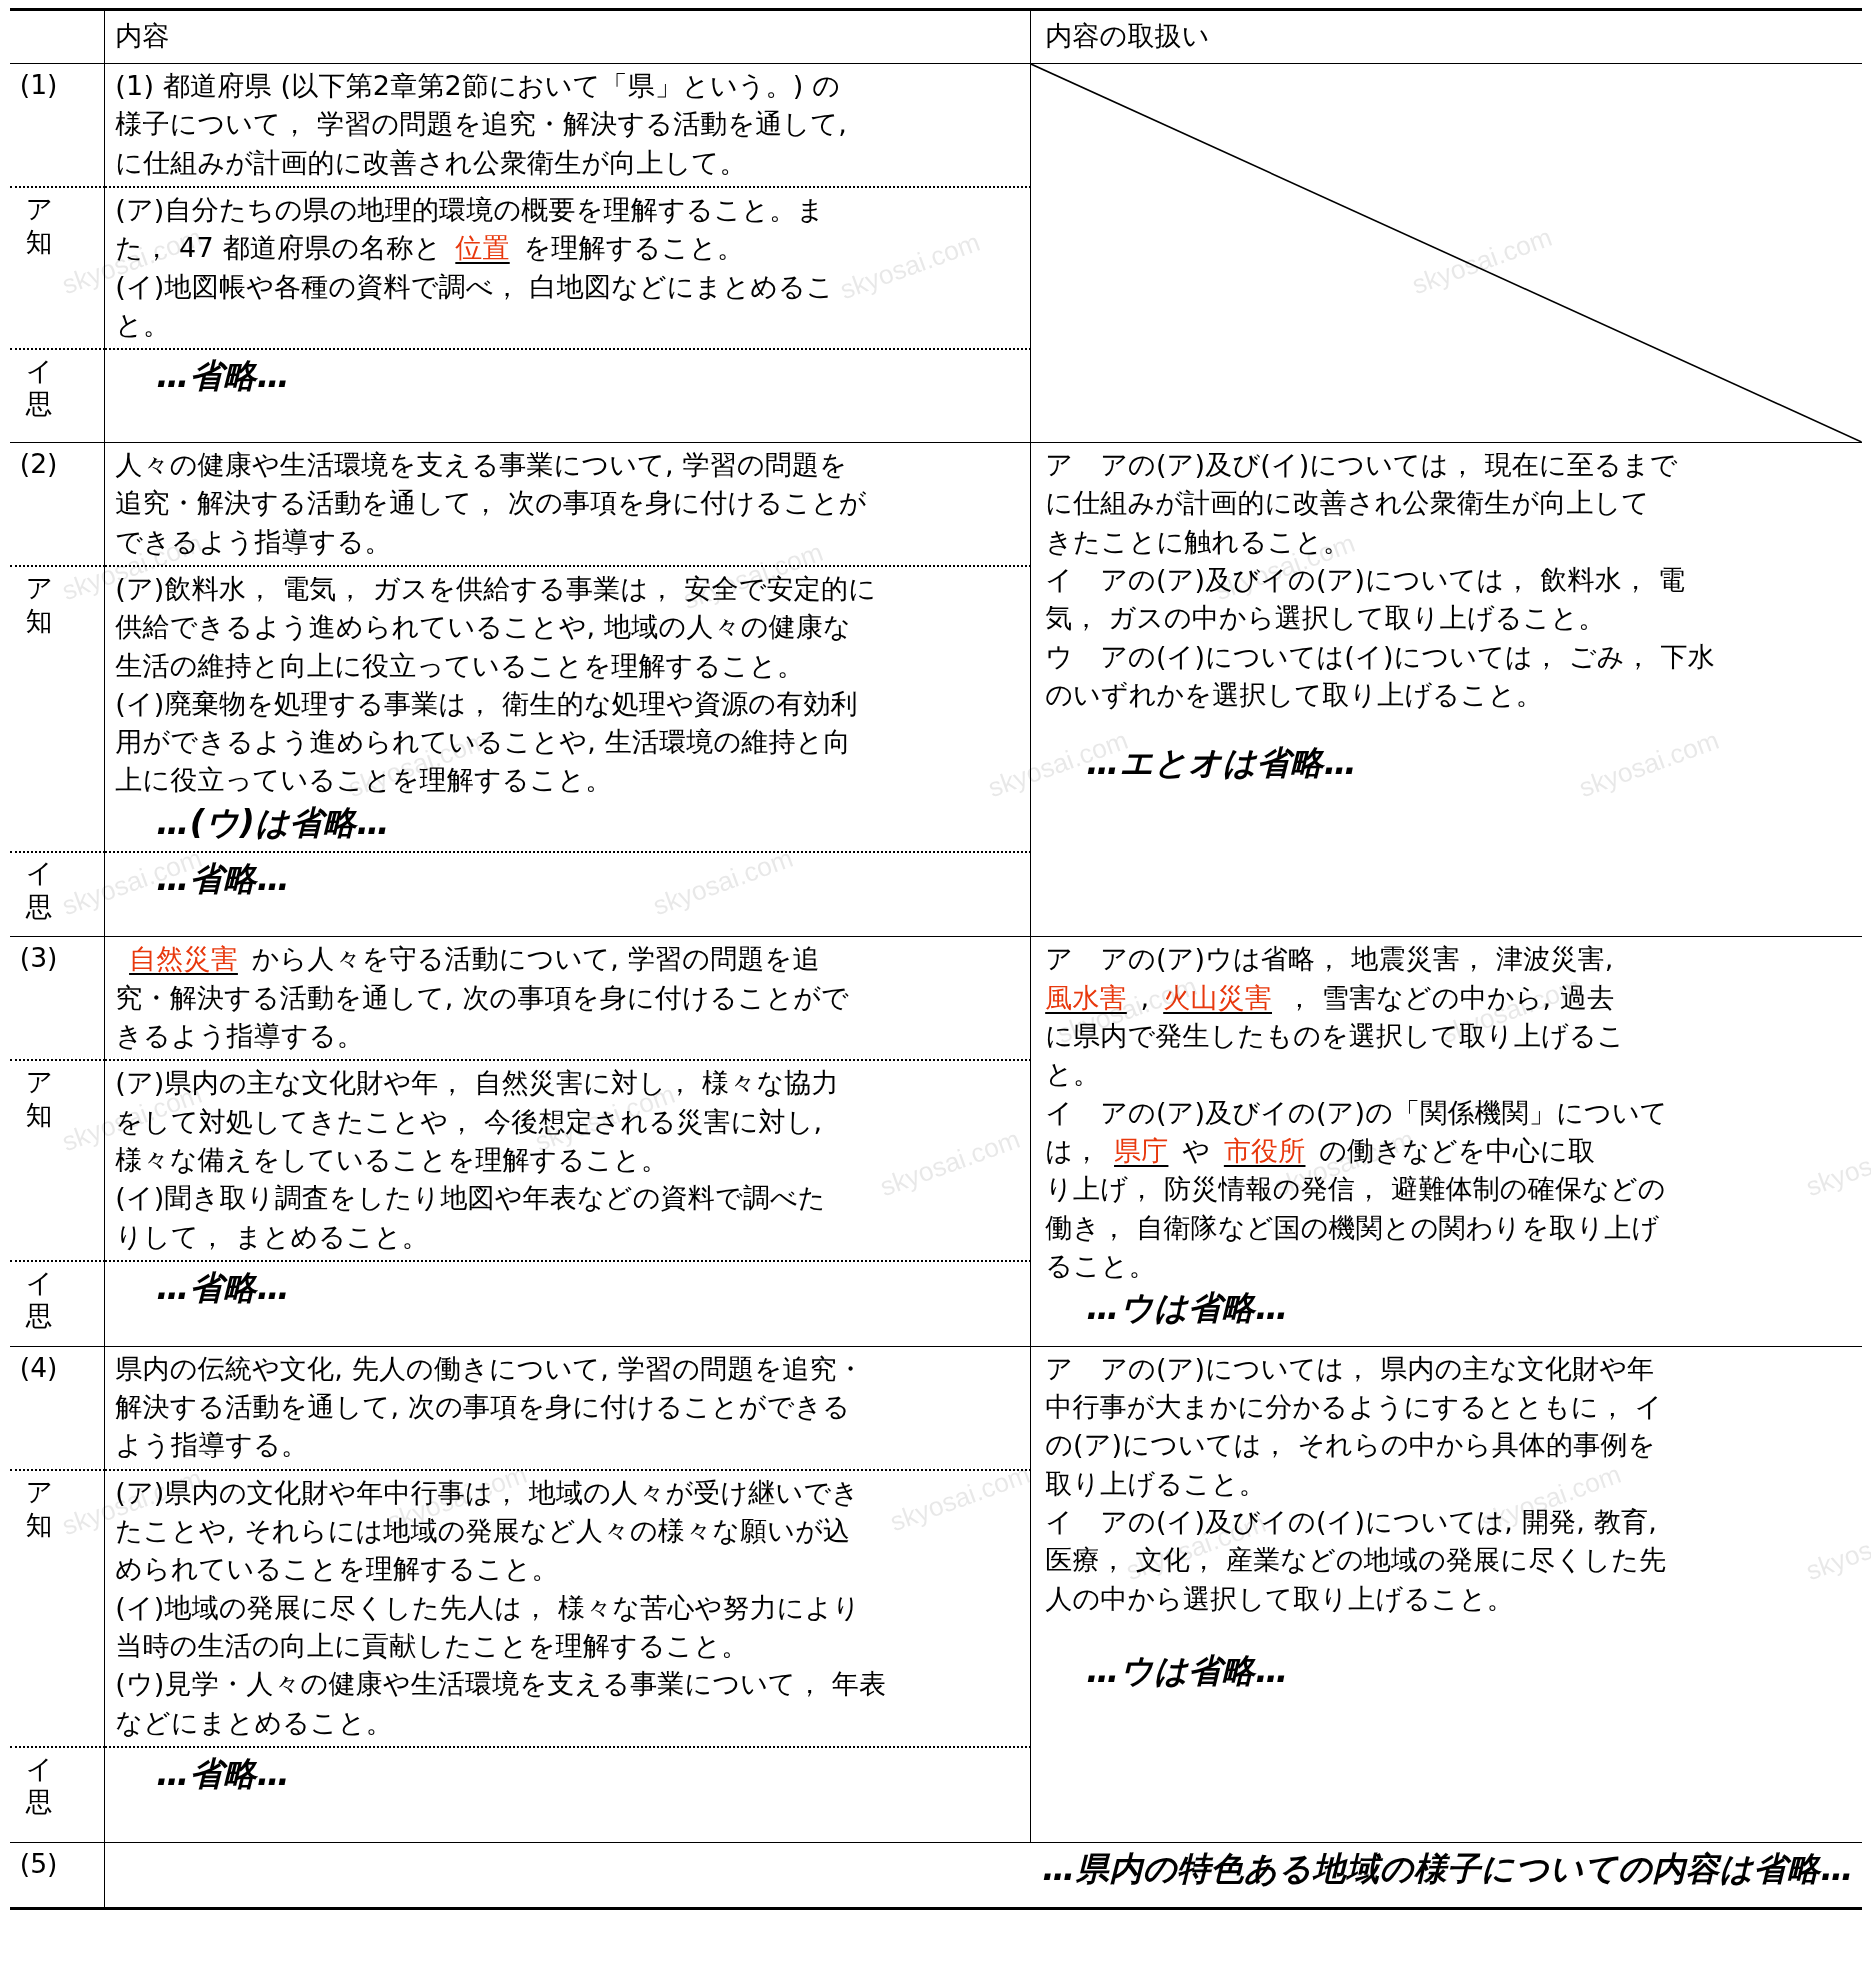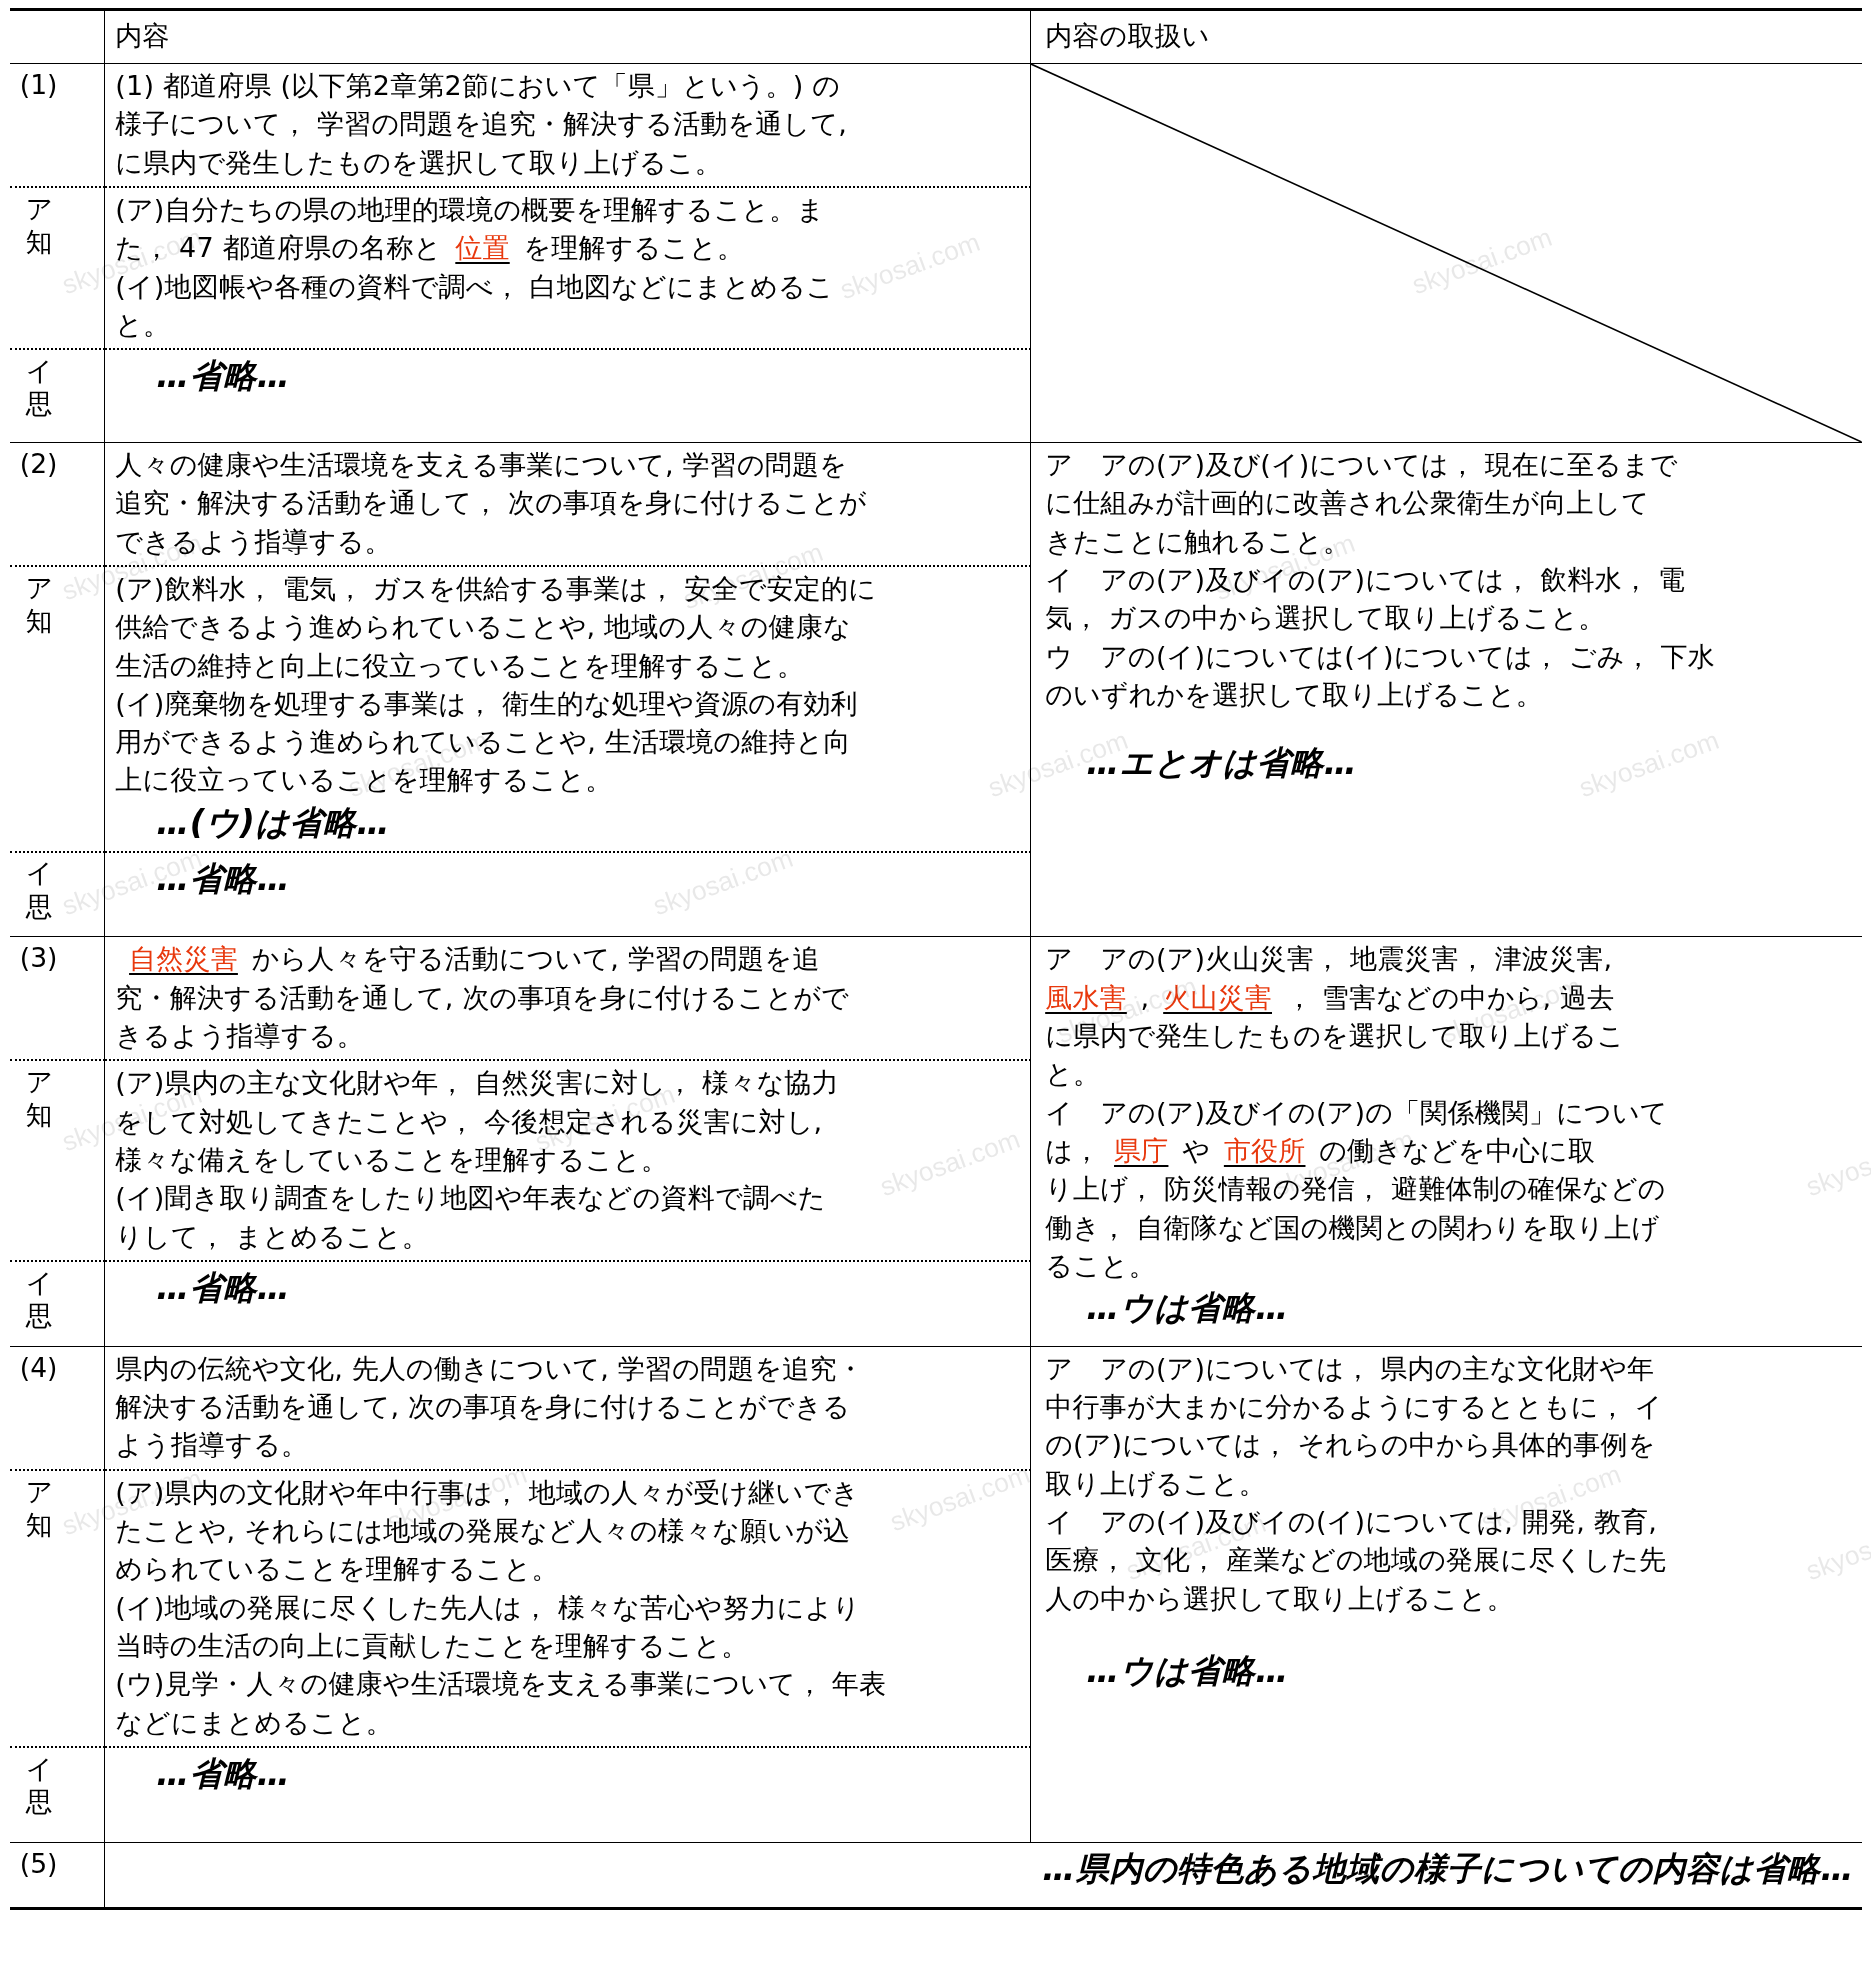--- a/index.html
+++ b/index.html
@@ -183,21 +183,21 @@
         <div class="cellpad treat"><span>内容の取扱い</span></div>
       </td>
     </tr>
 
     <tr class="major">
       <td class="idx">(1)</td>
       <td class="sep-left">
         <div class="cellpad">
           <p class="ln">(1)  都道府県 (以下第2章第2節において「県」という。) の</p>
           <p class="ln">様子について， 学習の問題を追究・解決する活動を通して,</p>
-          <p class="ln">に県内で発生したものを選択して取り上げるこ。</p>
+          <p class="ln">に仕組みが計画的に改善され公衆衛生が向上して。</p>
         </div>
       </td>
       <td class="sep-left diag" rowspan="3">
         <svg viewBox="0 0 844 360" preserveAspectRatio="none">
           <line x1="0" y1="0" x2="844" y2="360" stroke="#000" stroke-width="1.6" vector-effect="non-scaling-stroke"></line>
         </svg>
       </td>
     </tr>
     <tr class="dotrow">
       <td class="idx stack">ア
@@ -273,21 +273,21 @@
       <td class="idx">(3)</td>
       <td class="sep-left">
         <div class="cellpad">
           <p class="ln"><span class="fill">自然災害</span><span>から人々を守る活動について, 学習の問題を追</span></p>
           <p class="ln">究・解決する活動を通して, 次の事項を身に付けることがで</p>
           <p class="ln">きるよう指導する。</p>
         </div>
       </td>
       <td class="sep-left" rowspan="3">
         <div class="cellpad treat">
-          <p class="ln">ア　アの(ア)火山災害， 地震災害， 津波災害,</p>
+          <p class="ln">ア　アの(ア)ウは省略， 地震災害， 津波災害,</p>
           <p class="ln"><span class="fill" style="padding-left:0">風水害</span><span>,</span><span class="fill">火山災害</span><span>， 雪害などの中から, 過去</span></p>
           <p class="ln">に県内で発生したものを選択して取り上げるこ</p>
           <p class="ln">と。</p>
           <p class="ln">イ　アの(ア)及びイの(ア)の「関係機関」について</p>
           <p class="ln"><span>は，</span><span class="fill">県庁</span><span>や</span><span class="fill">市役所</span><span>の働きなどを中心に取</span></p>
           <p class="ln">り上げ， 防災情報の発信， 避難体制の確保などの</p>
           <p class="ln">働き， 自衛隊など国の機関との関わりを取り上げ</p>
           <p class="ln">ること。</p>
           <p class="indent omit">…ウは省略…</p>
         </div>

